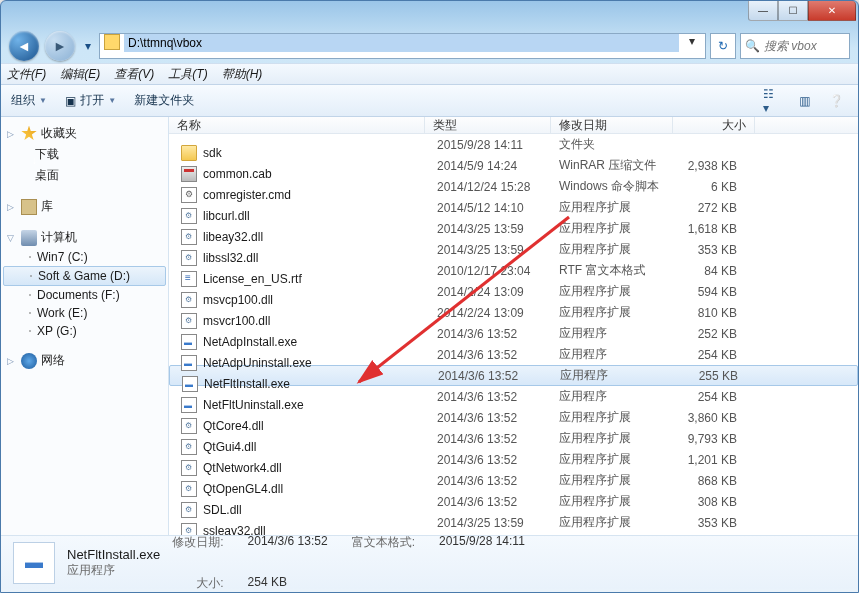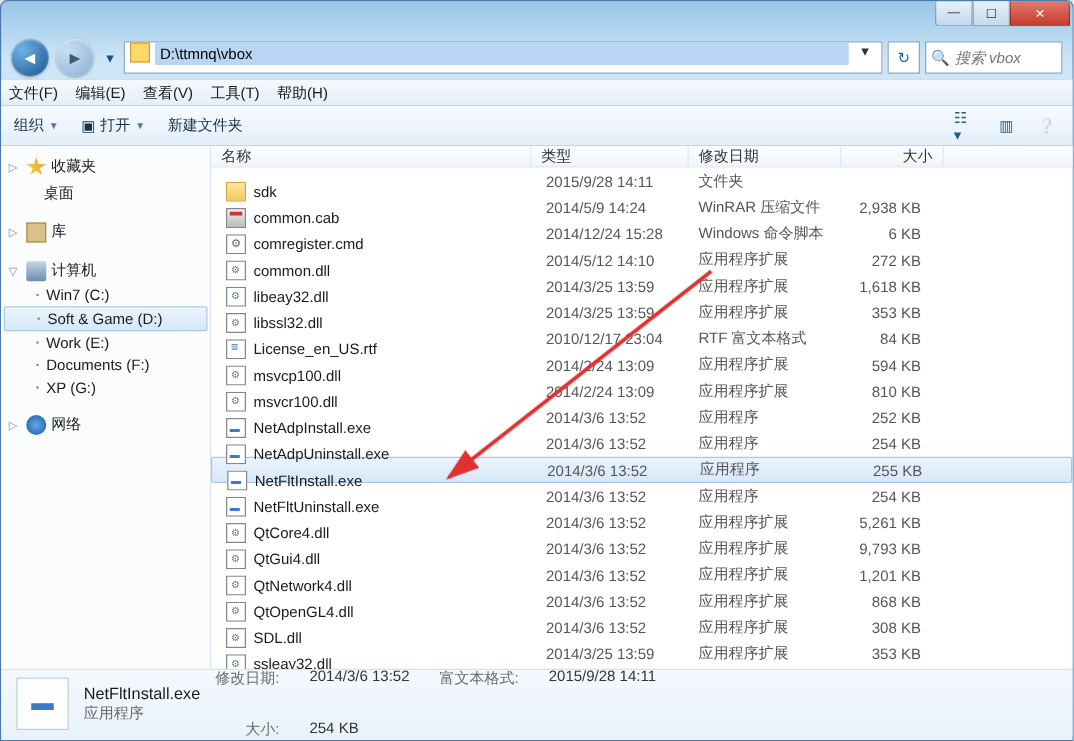--- a/index.html
+++ b/index.html
@@ -16,21 +16,21 @@
 .navbtn.round.fwd { background: radial-gradient(circle at 30% 30%, #c9dff2, #8ab0d4); color: #3a5a78; }
 .addrbar { flex: 1; height: 26px; background: #fff; border: 1px solid #8aa9c5; display: flex; align-items: flex-start; padding: 0 4px; gap: 4px; }
 .addr-icon { width: 16px; height: 16px; background: #ffd86b; border: 1px solid #c9a23d; }
 .addr-input { flex: 1; border: none; outline: none; font-size: 12px; color: #000; background: #b8d6f3; padding: 2px 4px; }
 .addrbar .drop { width: 18px; text-align: center; color: #333; }
 .refresh-btn { width: 26px; height: 26px; background: #fff; border: 1px solid #8aa9c5; display: flex; align-items: center; justify-content: center; color: #1b66b1; }
 .searchbox { width: 110px; height: 26px; background: #fff; border: 1px solid #8aa9c5; display: flex; align-items: center; padding: 0 4px; gap: 4px; }
 .searchbox .mag { color: #5a7ea3; }
 .searchbox input { border: none; outline: none; width: 100%; color: #888; font-style: italic; }
 .menubar { height: 22px; background: linear-gradient(to bottom,#f4f9fe,#e4eef8); border-top: 1px solid #d0dfef; border-bottom: 1px solid #c1d4e8; display: flex; align-items: center; padding: 0 6px; gap: 14px; }
-.menubar span { color: #1a1a1a; cursor: default; }
+.menubar span { color: #1a1a1a; cursor: default; font-style: italic; }
 .toolbar { height: 32px; background: linear-gradient(to bottom,#f7fbff,#e3eef9); border-bottom: 1px solid #c1d4e8; display: flex; align-items: center; padding: 0 10px; gap: 18px; }
 .tool-item { display: flex; align-items: center; gap: 4px; color: #16334e; }
 .tool-item .drop { font-size: 8px; color: #5977a0; }
 .toolbar-right { margin-left: auto; display: flex; align-items: center; gap: 10px; }
 .tool-icon { width: 22px; height: 20px; display: flex; align-items: center; justify-content: center; color: #2d5c8a; border: 1px solid transparent; }
 .content { display: flex; height: 418px; background: #fff; }
 .sidebar { width: 168px; border-right: 1px solid #d6e4f1; overflow-y: auto; padding: 6px 0; background: #fafcfe; }
 .side-group { margin-bottom: 10px; }
 .side-head { display: flex; align-items: center; gap: 4px; padding: 2px 6px; color: #1a1a1a; }
 .side-head .tri { font-size: 9px; color: #7c95b5; width: 10px; }
@@ -143,20 +143,24 @@
 
   <div class="content">
     <div class="sidebar">
       <div class="side-group">
         <div class="side-head">
           <span class="tri">▷</span>
           <span class="ico ico-fav"></span>
           <span>收藏夹</span>
         </div>
         <div class="side-item">
+          <span class="ico ico-dl"></span>
+          <span>下载</span>
+        </div>
+        <div class="side-item">
           <span class="ico ico-desk"></span>
           <span>桌面</span>
         </div>
       </div>
       <div class="side-group">
         <div class="side-head">
           <span class="tri">▷</span>
           <span class="ico ico-lib"></span>
           <span>库</span>
         </div>
@@ -171,25 +175,25 @@
             <div class="side-item">
               <span class="ico ico-drive"></span>
               <span>Win7 (C:)</span>
             </div>
             <div class="side-item sel">
               <span class="ico ico-drive"></span>
               <span>Soft &amp; Game (D:)</span>
             </div>
             <div class="side-item">
               <span class="ico ico-drive"></span>
-              <span>Work (E:)</span>
+              <span>Documents (F:)</span>
             </div>
             <div class="side-item">
               <span class="ico ico-drive"></span>
-              <span>Documents (F:)</span>
+              <span>Work (E:)</span>
             </div>
             <div class="side-item">
               <span class="ico ico-drive"></span>
               <span>XP (G:)</span>
             </div>
           </div>
       </div>
       <div class="side-group">
         <div class="side-head">
           <span class="tri">▷</span>
@@ -230,21 +234,21 @@
               <span class="fico fico-cmd"></span>
               <span>comregister.cmd</span>
             </div>
             <div class="cell date">2014/12/24 15:28</div>
             <div class="cell type">Windows 命令脚本</div>
             <div class="cell size">6 KB</div>
           </div>
           <div class="row">
             <div class="cell name">
               <span class="fico fico-dll"></span>
-              <span>common.dll</span>
+              <span>libcurl.dll</span>
             </div>
             <div class="cell date">2014/5/12 14:10</div>
             <div class="cell type">应用程序扩展</div>
             <div class="cell size">272 KB</div>
           </div>
           <div class="row">
             <div class="cell name">
               <span class="fico fico-dll"></span>
               <span>libeay32.dll</span>
             </div>
@@ -324,21 +328,21 @@
             <div class="cell type">应用程序</div>
             <div class="cell size">254 KB</div>
           </div>
           <div class="row">
             <div class="cell name">
               <span class="fico fico-dll"></span>
               <span>QtCore4.dll</span>
             </div>
             <div class="cell date">2014/3/6 13:52</div>
             <div class="cell type">应用程序扩展</div>
-            <div class="cell size">5,261 KB</div>
+            <div class="cell size">3,860 KB</div>
           </div>
           <div class="row">
             <div class="cell name">
               <span class="fico fico-dll"></span>
               <span>QtGui4.dll</span>
             </div>
             <div class="cell date">2014/3/6 13:52</div>
             <div class="cell type">应用程序扩展</div>
             <div class="cell size">9,793 KB</div>
           </div>

